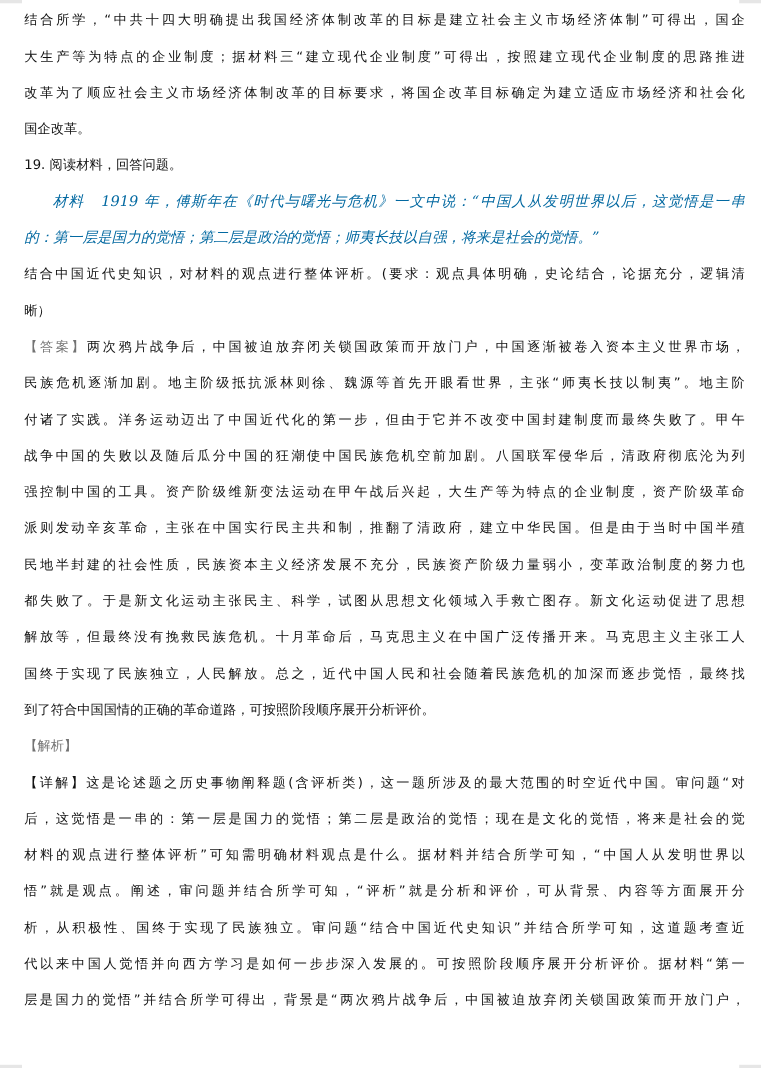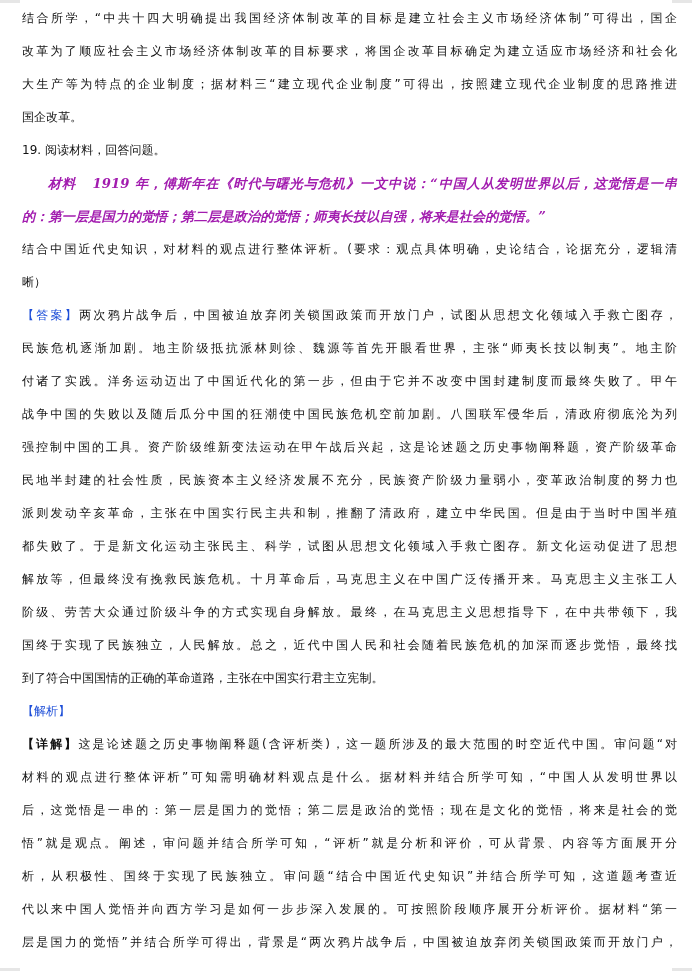--- a/index.html
+++ b/index.html
@@ -39,91 +39,89 @@
     letter-spacing: 0.05px;
     overflow: visible;
   }
   .line.justify {
     text-align: justify;
     text-align-last: justify;
   }
   .material {
     font-family: "DejaVu Serif", "Liberation Serif", serif;
     font-style: italic;
-    color: #a21caf;
+    color: #0369a1;
     font-size: 13.2px;
-    font-weight: bold;
   }
   .material.indent {
     padding-left: 26px;
   }
   .blue {
-    color: #1d4ed8;
+    color: #737373;
     font-family: Liberation Serif, serif;
   }
   .bracket-black {
     color: #111111;
-    font-weight: bold;
+    font-weight: normal;
     margin-top: 48px;
   }
 </style>
 </head>
 <body>
 
 <div class="corner tl"></div>
 <div class="corner tr"></div>
 <div class="corner bl"></div>
 <div class="corner br"></div>
 
 <div class="page">
 
   <div>
     <div class="line justify">结合所学，“中共十四大明确提出我国经济体制改革的目标是建立社会主义市场经济体制”可得出，国企</div>
+    <div class="line justify">大生产等为特点的企业制度；据材料三“建立现代企业制度”可得出，按照建立现代企业制度的思路推进</div>
     <div class="line justify">改革为了顺应社会主义市场经济体制改革的目标要求，将国企改革目标确定为建立适应市场经济和社会化</div>
-    <div class="line justify">大生产等为特点的企业制度；据材料三“建立现代企业制度”可得出，按照建立现代企业制度的思路推进</div>
     <div class="line">国企改革。</div>
   </div>
 
   <div>
     <div class="line">
       <span>19.</span>
       <span>阅读材料，回答问题。</span>
     </div>
     <div class="line material indent justify">
       <span>材料</span>&nbsp;&nbsp;&nbsp;<span>1919 年，傅斯年在《时代与曙光与危机》一文中说：“中国人从发明世界以后，这觉悟是一串</span>
     </div>
     <div class="line material">的：第一层是国力的觉悟；第二层是政治的觉悟；师夷长技以自强，将来是社会的觉悟。”</div>
     <div class="line justify">结合中国近代史知识，对材料的观点进行整体评析。(要求：观点具体明确，史论结合，论据充分，逻辑清</div>
     <div class="line">晰）</div>
   </div>
 
   <div>
     <div class="line justify">
-      <span class="blue">【答案】</span><span>两次鸦片战争后，中国被迫放弃闭关锁国政策而开放门户，试图从思想文化领域入手救亡图存，</span>
+      <span class="blue">【答案】</span><span>两次鸦片战争后，中国被迫放弃闭关锁国政策而开放门户，中国逐渐被卷入资本主义世界市场，</span>
     </div>
     <div class="line justify">民族危机逐渐加剧。地主阶级抵抗派林则徐、魏源等首先开眼看世界，主张“师夷长技以制夷”。地主阶</div>
     <div class="line justify">付诸了实践。洋务运动迈出了中国近代化的第一步，但由于它并不改变中国封建制度而最终失败了。甲午</div>
     <div class="line justify">战争中国的失败以及随后瓜分中国的狂潮使中国民族危机空前加剧。八国联军侵华后，清政府彻底沦为列</div>
-    <div class="line justify">强控制中国的工具。资产阶级维新变法运动在甲午战后兴起，这是论述题之历史事物阐释题，资产阶级革命</div>
+    <div class="line justify">强控制中国的工具。资产阶级维新变法运动在甲午战后兴起，大生产等为特点的企业制度，资产阶级革命</div>
+    <div class="line justify">派则发动辛亥革命，主张在中国实行民主共和制，推翻了清政府，建立中华民国。但是由于当时中国半殖</div>
     <div class="line justify">民地半封建的社会性质，民族资本主义经济发展不充分，民族资产阶级力量弱小，变革政治制度的努力也</div>
-    <div class="line justify">派则发动辛亥革命，主张在中国实行民主共和制，推翻了清政府，建立中华民国。但是由于当时中国半殖</div>
     <div class="line justify">都失败了。于是新文化运动主张民主、科学，试图从思想文化领域入手救亡图存。新文化运动促进了思想</div>
     <div class="line justify">解放等，但最终没有挽救民族危机。十月革命后，马克思主义在中国广泛传播开来。马克思主义主张工人</div>
-    <div class="line justify">阶级、劳苦大众通过阶级斗争的方式实现自身解放。最终，在马克思主义思想指导下，在中共带领下，我</div>
     <div class="line justify">国终于实现了民族独立，人民解放。总之，近代中国人民和社会随着民族危机的加深而逐步觉悟，最终找</div>
-    <div class="line">到了符合中国国情的正确的革命道路，主张在中国实行君主立宪制。</div>
+    <div class="line">到了符合中国国情的正确的革命道路，可按照阶段顺序展开分析评价。</div>
   </div>
 
   <div>
     <div class="line blue">【解析】</div>
     <div class="line justify">
       <span class="bracket-black">【详解】</span><span>这是论述题之历史事物阐释题(含评析类)，这一题所涉及的最大范围的时空近代中国。审问题“对</span>
     </div>
+    <div class="line justify">后，这觉悟是一串的：第一层是国力的觉悟；第二层是政治的觉悟；现在是文化的觉悟，将来是社会的觉</div>
     <div class="line justify">材料的观点进行整体评析”可知需明确材料观点是什么。据材料并结合所学可知，“中国人从发明世界以</div>
-    <div class="line justify">后，这觉悟是一串的：第一层是国力的觉悟；第二层是政治的觉悟；现在是文化的觉悟，将来是社会的觉</div>
     <div class="line justify">悟”就是观点。阐述，审问题并结合所学可知，“评析”就是分析和评价，可从背景、内容等方面展开分</div>
     <div class="line justify">析，从积极性、国终于实现了民族独立。审问题“结合中国近代史知识”并结合所学可知，这道题考查近</div>
     <div class="line justify">代以来中国人觉悟并向西方学习是如何一步步深入发展的。可按照阶段顺序展开分析评价。据材料“第一</div>
     <div class="line justify">层是国力的觉悟”并结合所学可得出，背景是“两次鸦片战争后，中国被迫放弃闭关锁国政策而开放门户，</div>
 
   </div>
 
 </div>
 
 </body></html>

